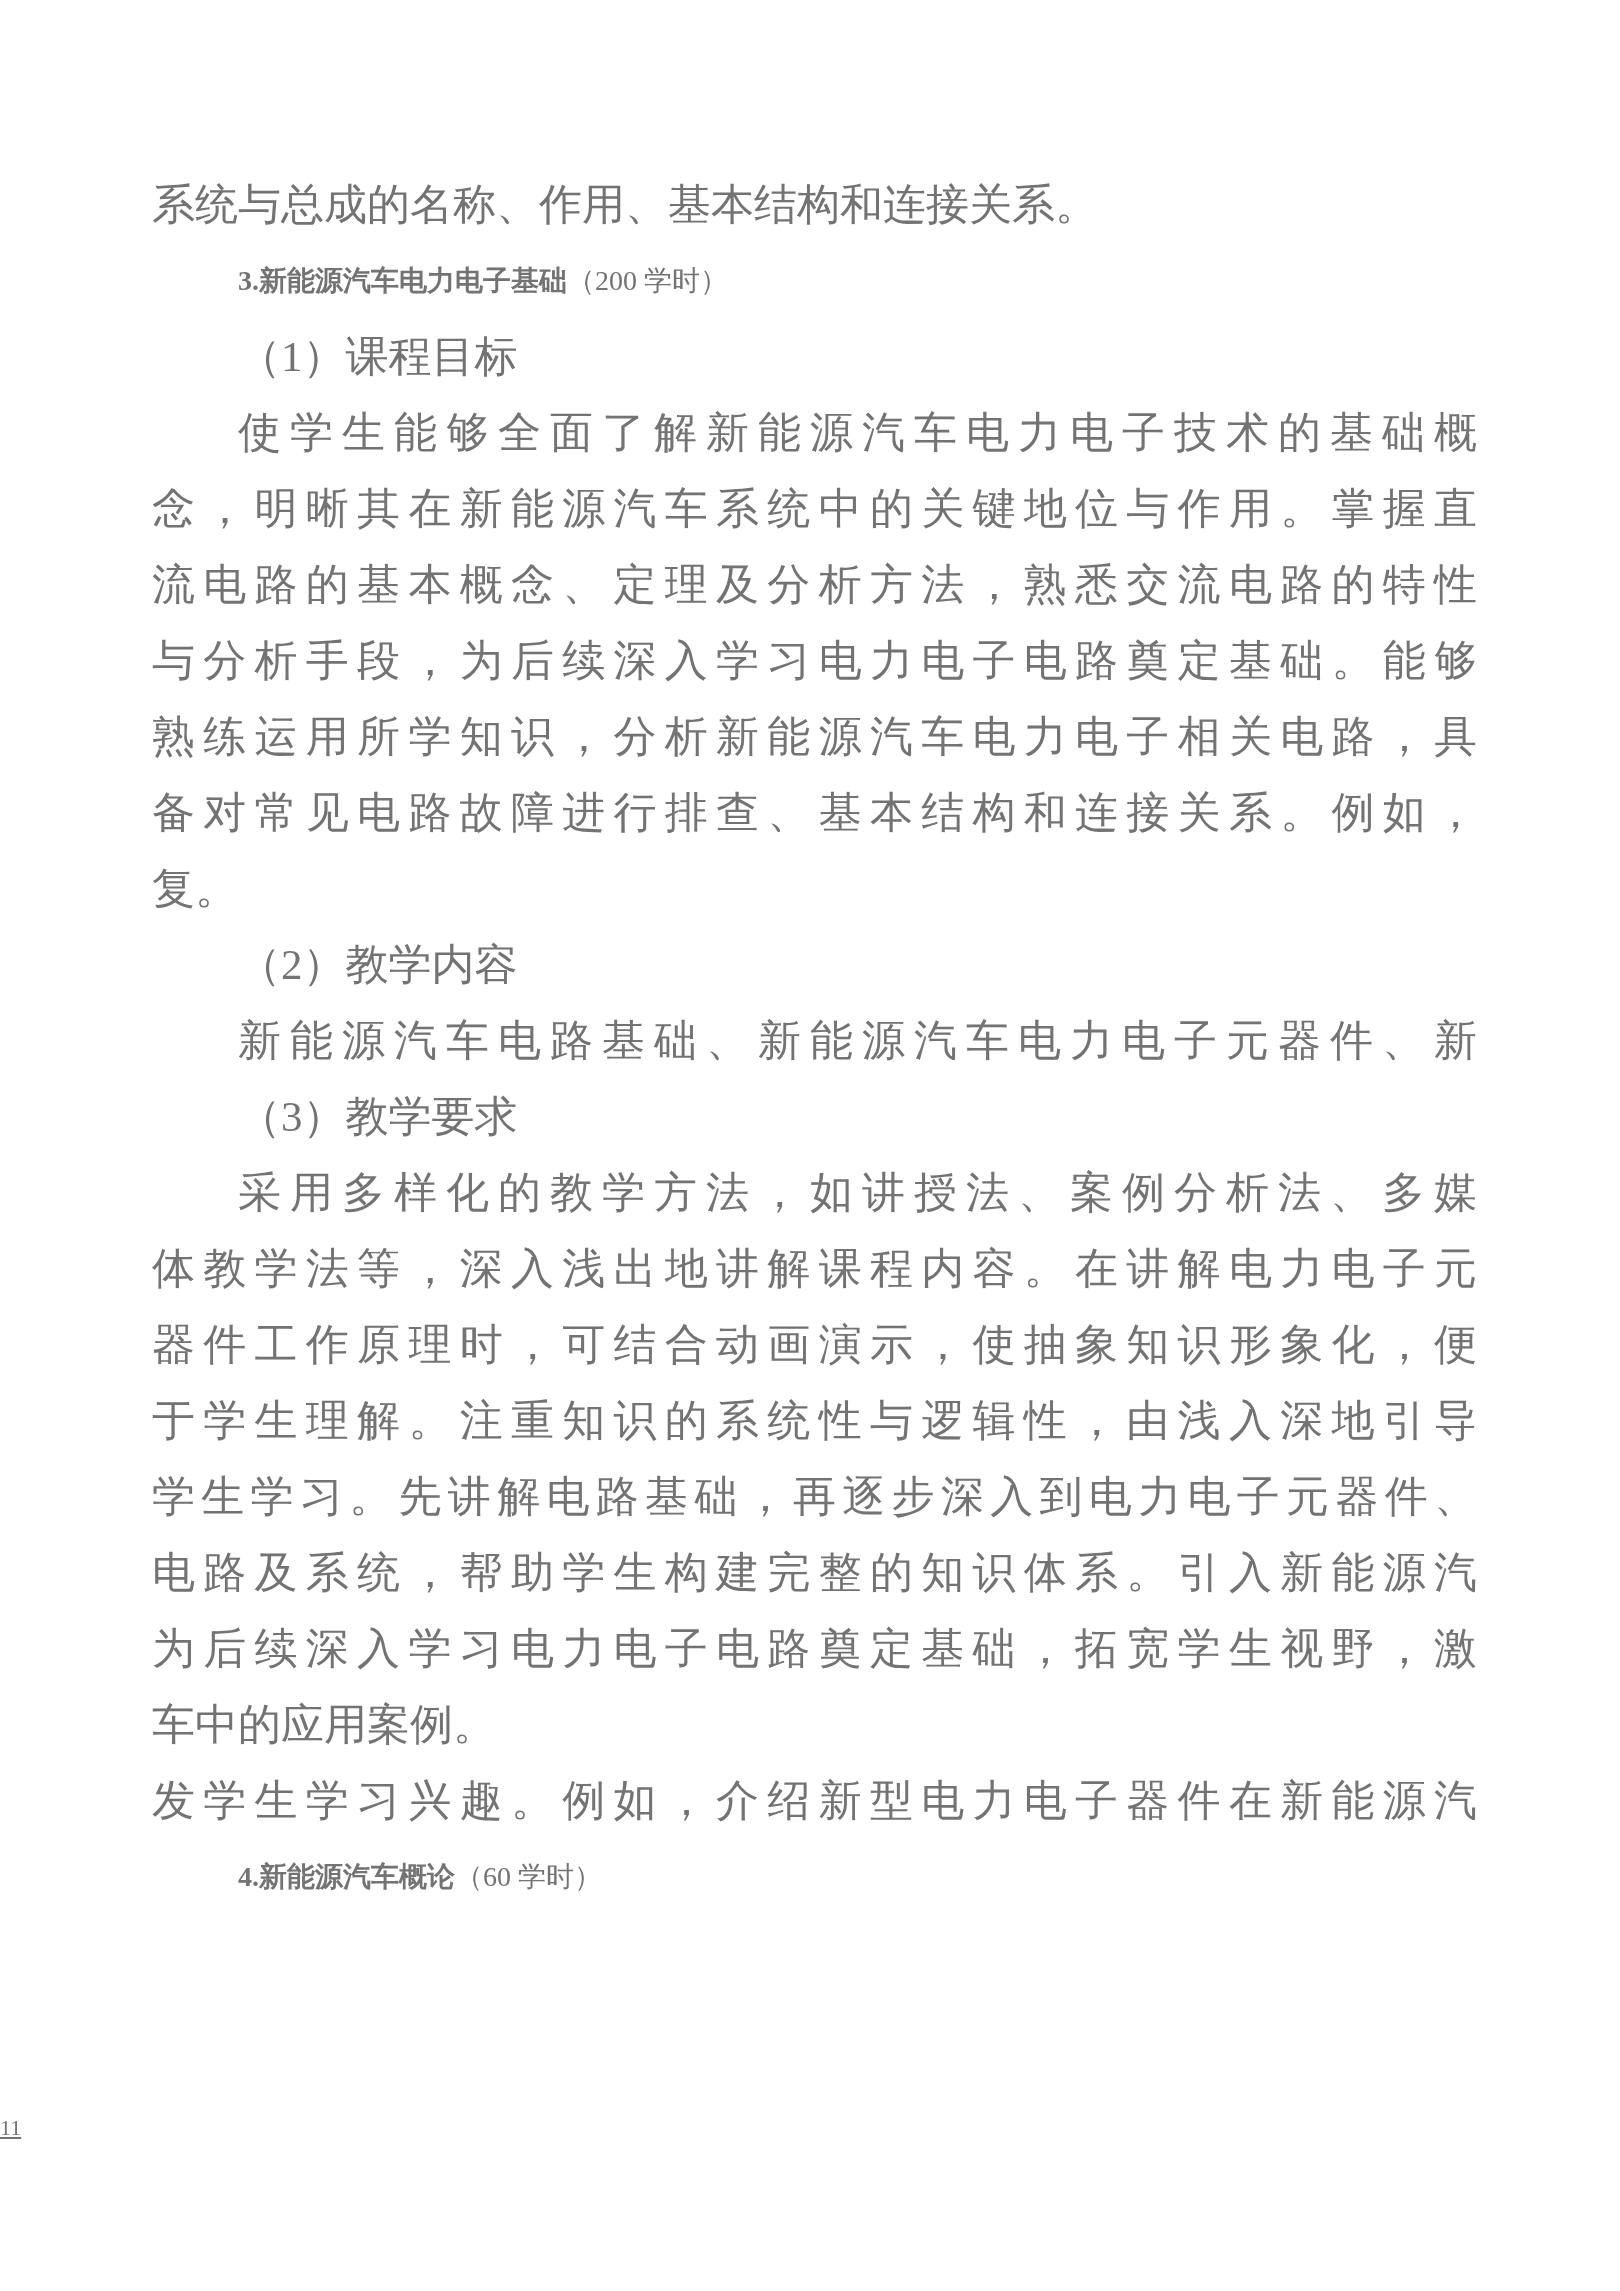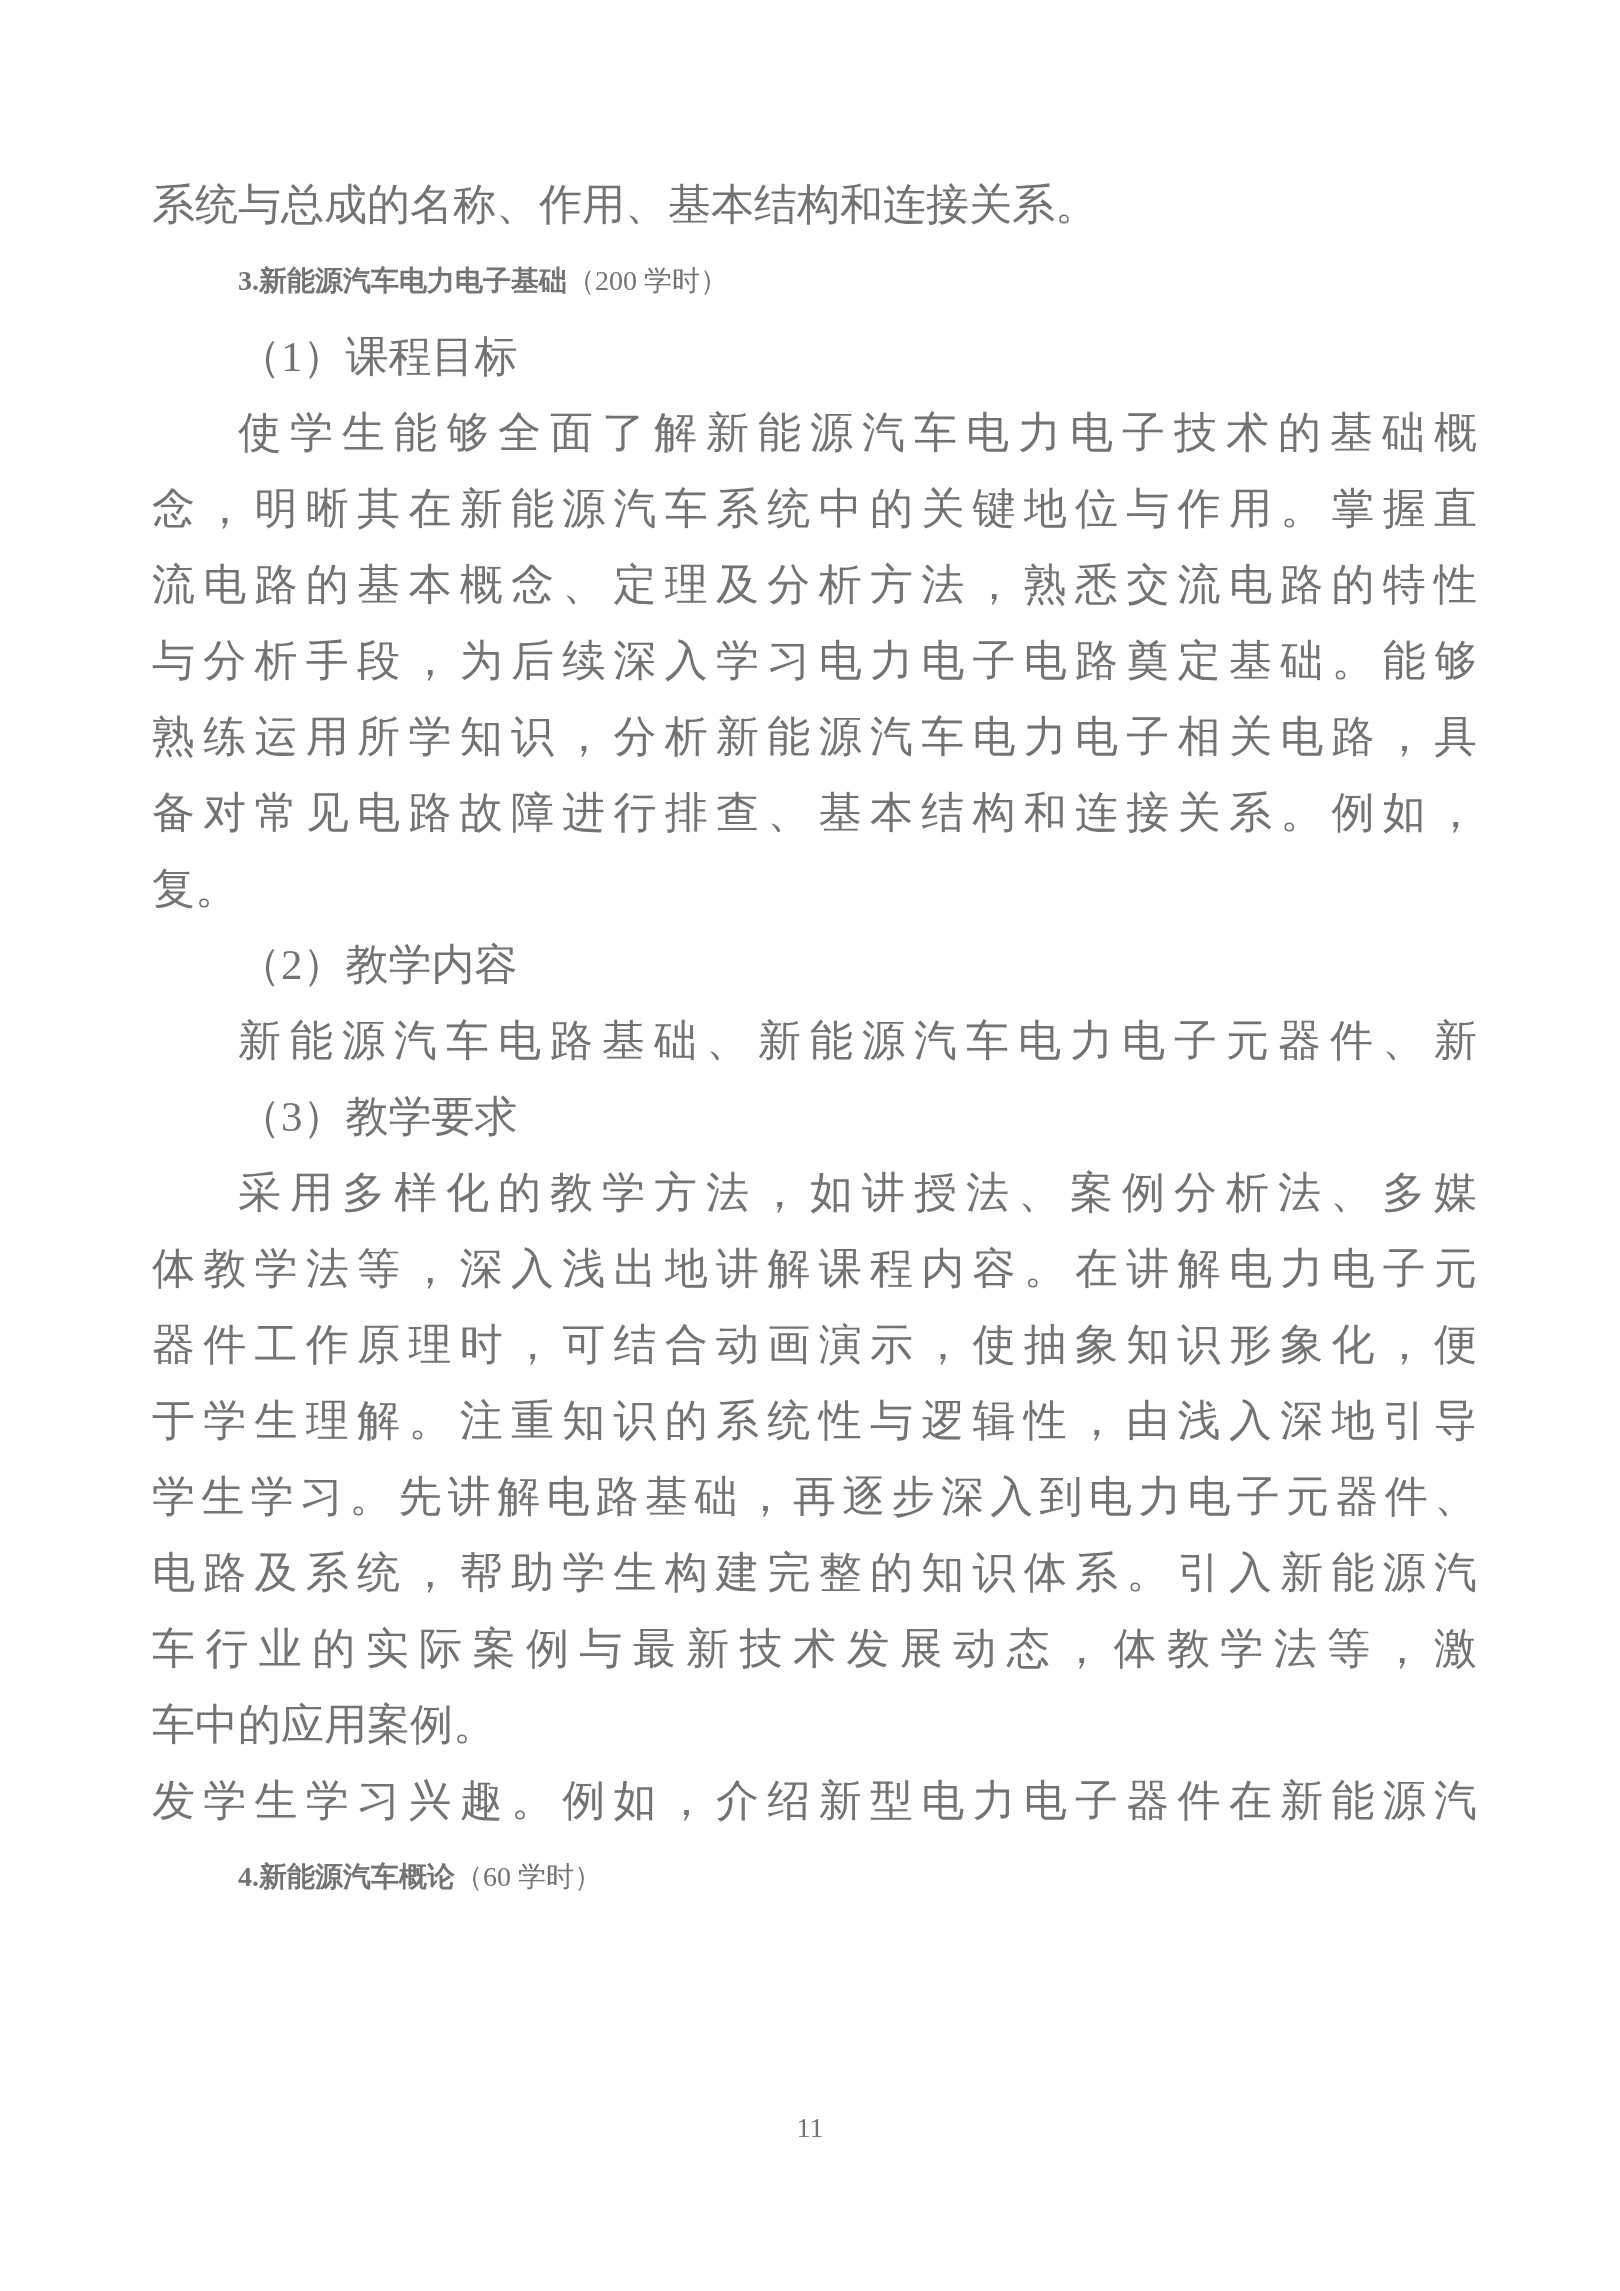--- a/index.html
+++ b/index.html
@@ -31,23 +31,23 @@
   }
   
   .ind{ text-indent:86px; }
   .heading{ font-size:28px; }
   .hb{ font-weight:700; }
   .hr{ font-weight:400; }
   .pageno{
     position:absolute;
     top:2098px;left:0;
     width:100%;
-    text-align:center;
-    font-size:28px;
+    font-size:22px;
     line-height:59px;
+    text-decoration:underline;
   }
 </style>
 </head>
 <body>
 
 <div class="page">
   <div class="textblock">
 
     <div class="line">系统与总成的名称、作用、基本结构和连接关系。</div>
 
@@ -68,21 +68,21 @@
     <div class="line j ind">新能源汽车电路基础、新能源汽车电力电子元器件、新</div>
 
     <div class="line ind">（3）教学要求</div>
 
     <div class="line j ind">采用多样化的教学方法，如讲授法、案例分析法、多媒</div>
     <div class="line j">体教学法等，深入浅出地讲解课程内容。在讲解电力电子元</div>
     <div class="line j">器件工作原理时，可结合动画演示，使抽象知识形象化，便</div>
     <div class="line j">于学生理解。注重知识的系统性与逻辑性，由浅入深地引导</div>
     <div class="line j">学生学习。先讲解电路基础，再逐步深入到电力电子元器件、</div>
     <div class="line j">电路及系统，帮助学生构建完整的知识体系。引入新能源汽</div>
-    <div class="line j">车行业的实际案例与最新技术发展动态，体教学法等，激</div>
+    <div class="line j">为后续深入学习电力电子电路奠定基础，拓宽学生视野，激</div>
     <div class="line">车中的应用案例。</div>
     <div class="line j">发学生学习兴趣。例如，介绍新型电力电子器件在新能源汽</div>
 
     <div class="line heading ind"><span class="hb">4.新能源汽车概论</span><span class="hr">（60 学时）</span></div>
 
   </div>
 
   <div class="pageno">11</div>
 </div>
 

